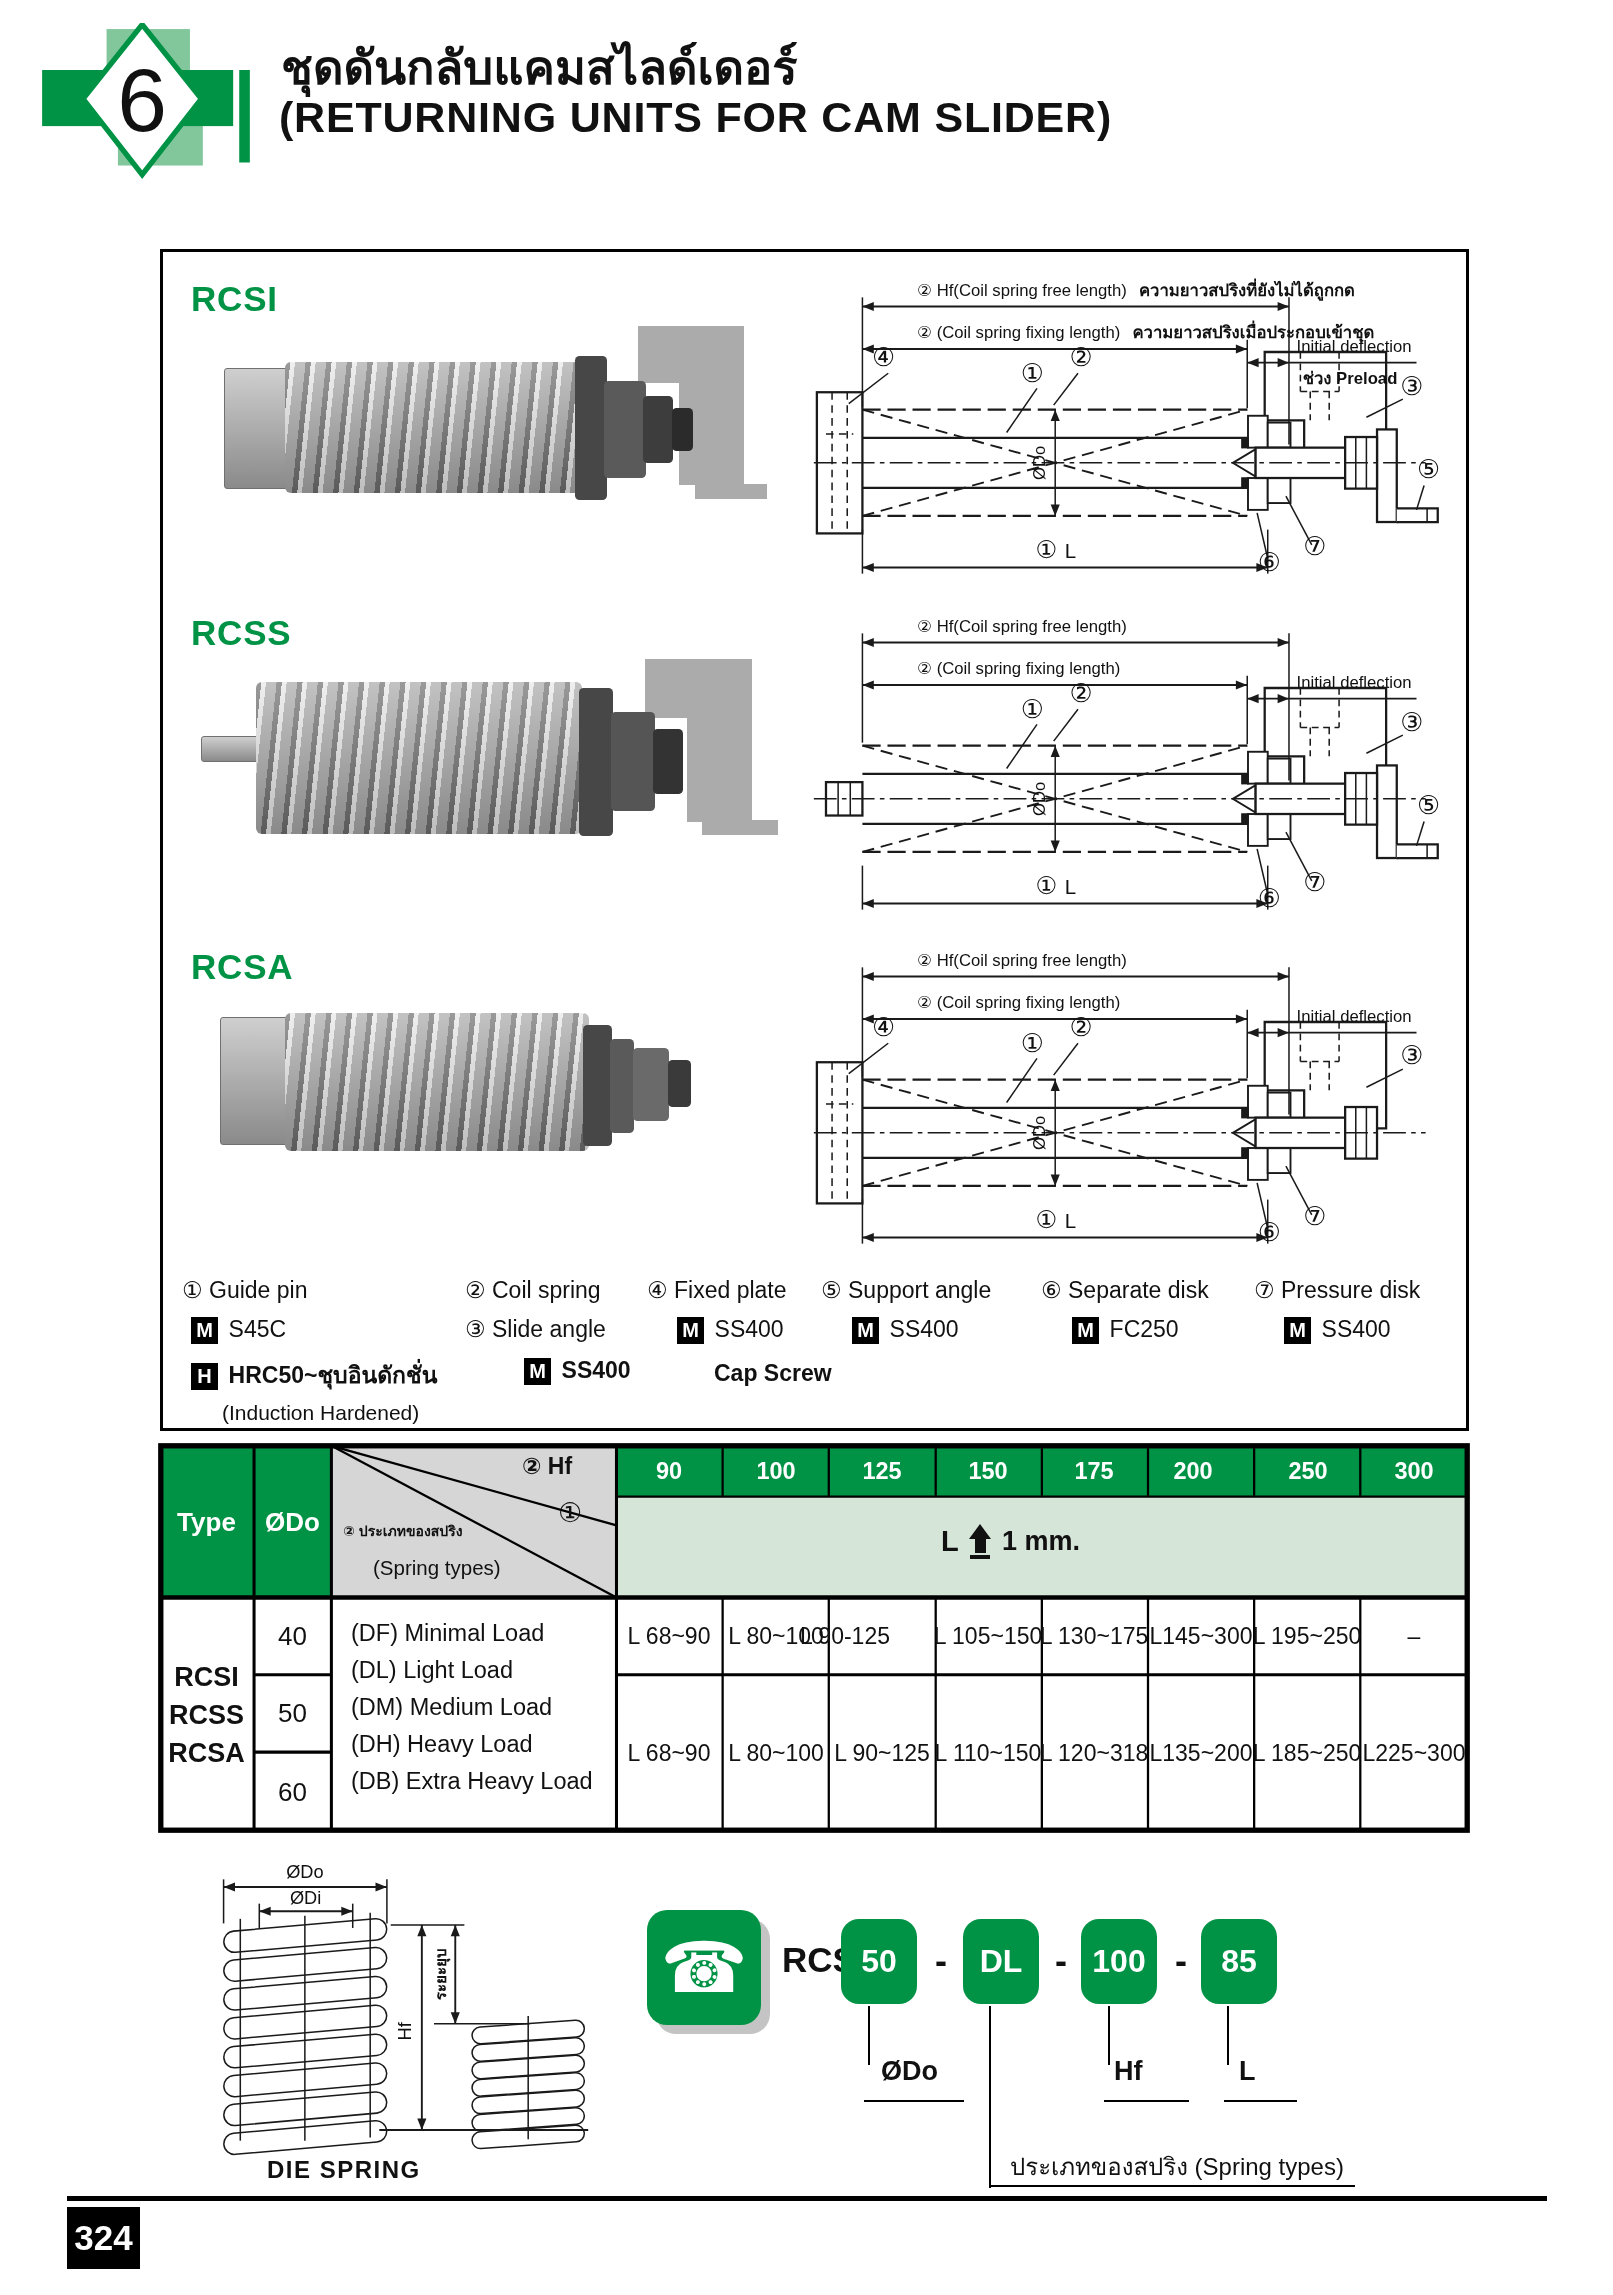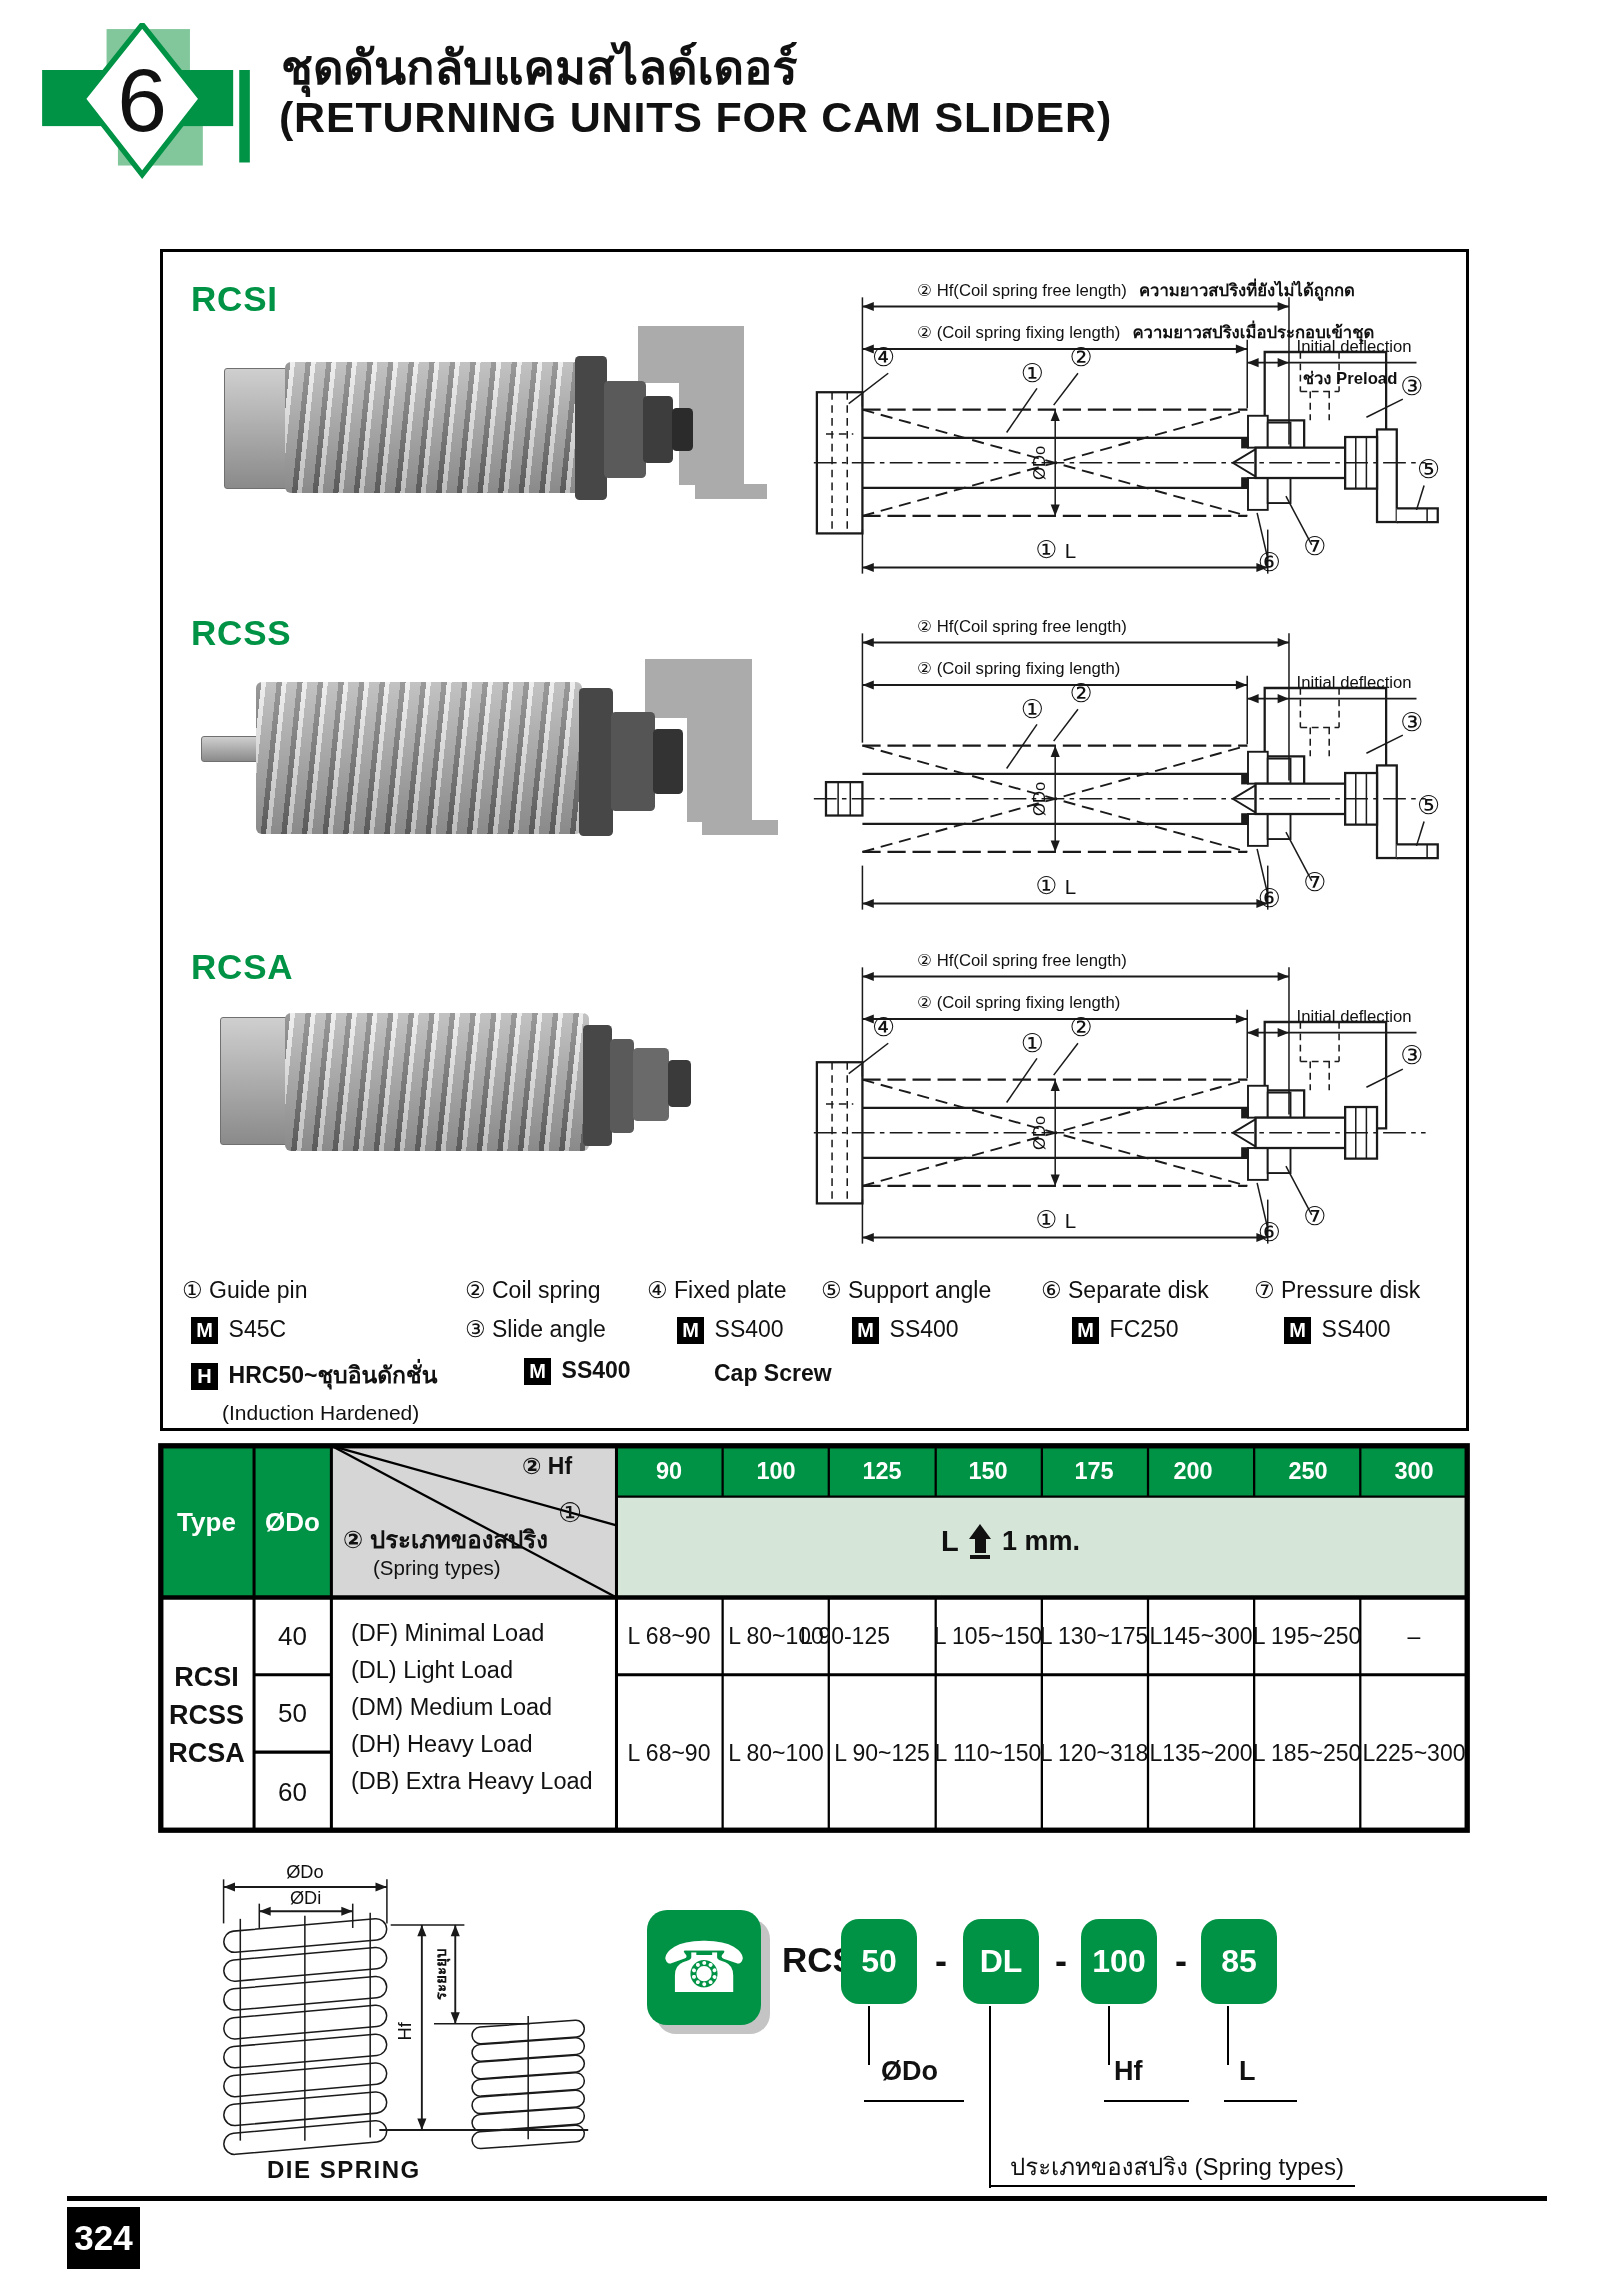--- a/index.html
+++ b/index.html
@@ -377,21 +377,21 @@
         <line x1="128" y1="409" x2="230" y2="409" stroke-width="4"></line>
         <line x1="230" y1="5" x2="606" y2="110" stroke-width="3"></line>
         <line x1="230" y1="5" x2="606" y2="205" stroke-width="3"></line>
       </g>
     </svg>
 
     <div class="hcell" style="left:160px;top:1446px;width:93px;height:152px;font-size:26px">Type</div>
     <div class="hcell" style="left:254px;top:1446px;width:77px;height:152px;font-size:26px">ØDo</div>
     <div class="abs bold" style="left:522px;top:1453px;font-size:23px">② Hf</div>
     <div class="abs" style="left:558px;top:1497px;font-size:27px">①</div>
-    <div class="abs bold" style="left:343px;top:1520px;font-size:24px">② ประเภทของสปริง</div>
+    <div class="abs bold" style="left:343px;top:1520px;font-size:14px">② ประเภทของสปริง</div>
     <div class="abs" style="left:373px;top:1556px;font-size:20.5px">(Spring types)</div>
 
     <div class="hcell" style="left:616px;top:1446px;width:106px;height:51px">90</div>
     <div class="hcell" style="left:723px;top:1446px;width:106px;height:51px">100</div>
     <div class="hcell" style="left:829px;top:1446px;width:106px;height:51px">125</div>
     <div class="hcell" style="left:935px;top:1446px;width:106px;height:51px">150</div>
     <div class="hcell" style="left:1041px;top:1446px;width:106px;height:51px">175</div>
     <div class="hcell" style="left:1148px;top:1446px;width:90px;height:51px">200</div>
     <div class="hcell" style="left:1255px;top:1446px;width:106px;height:51px">250</div>
     <div class="hcell" style="left:1360px;top:1446px;width:108px;height:51px">300</div>

